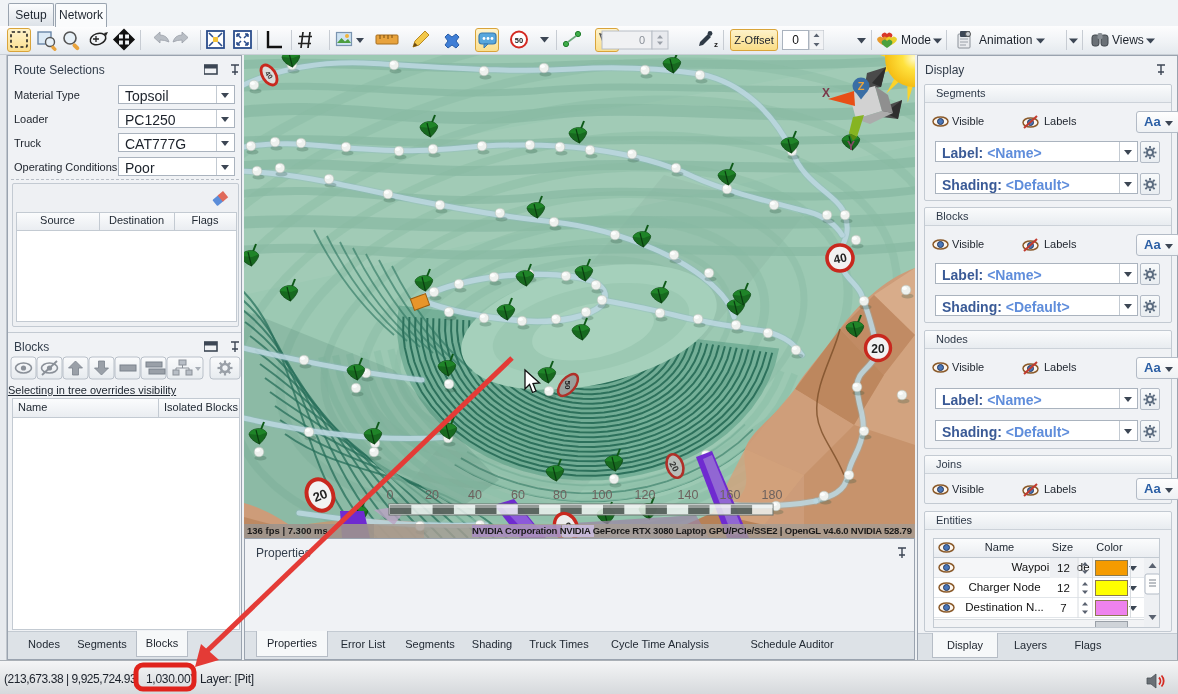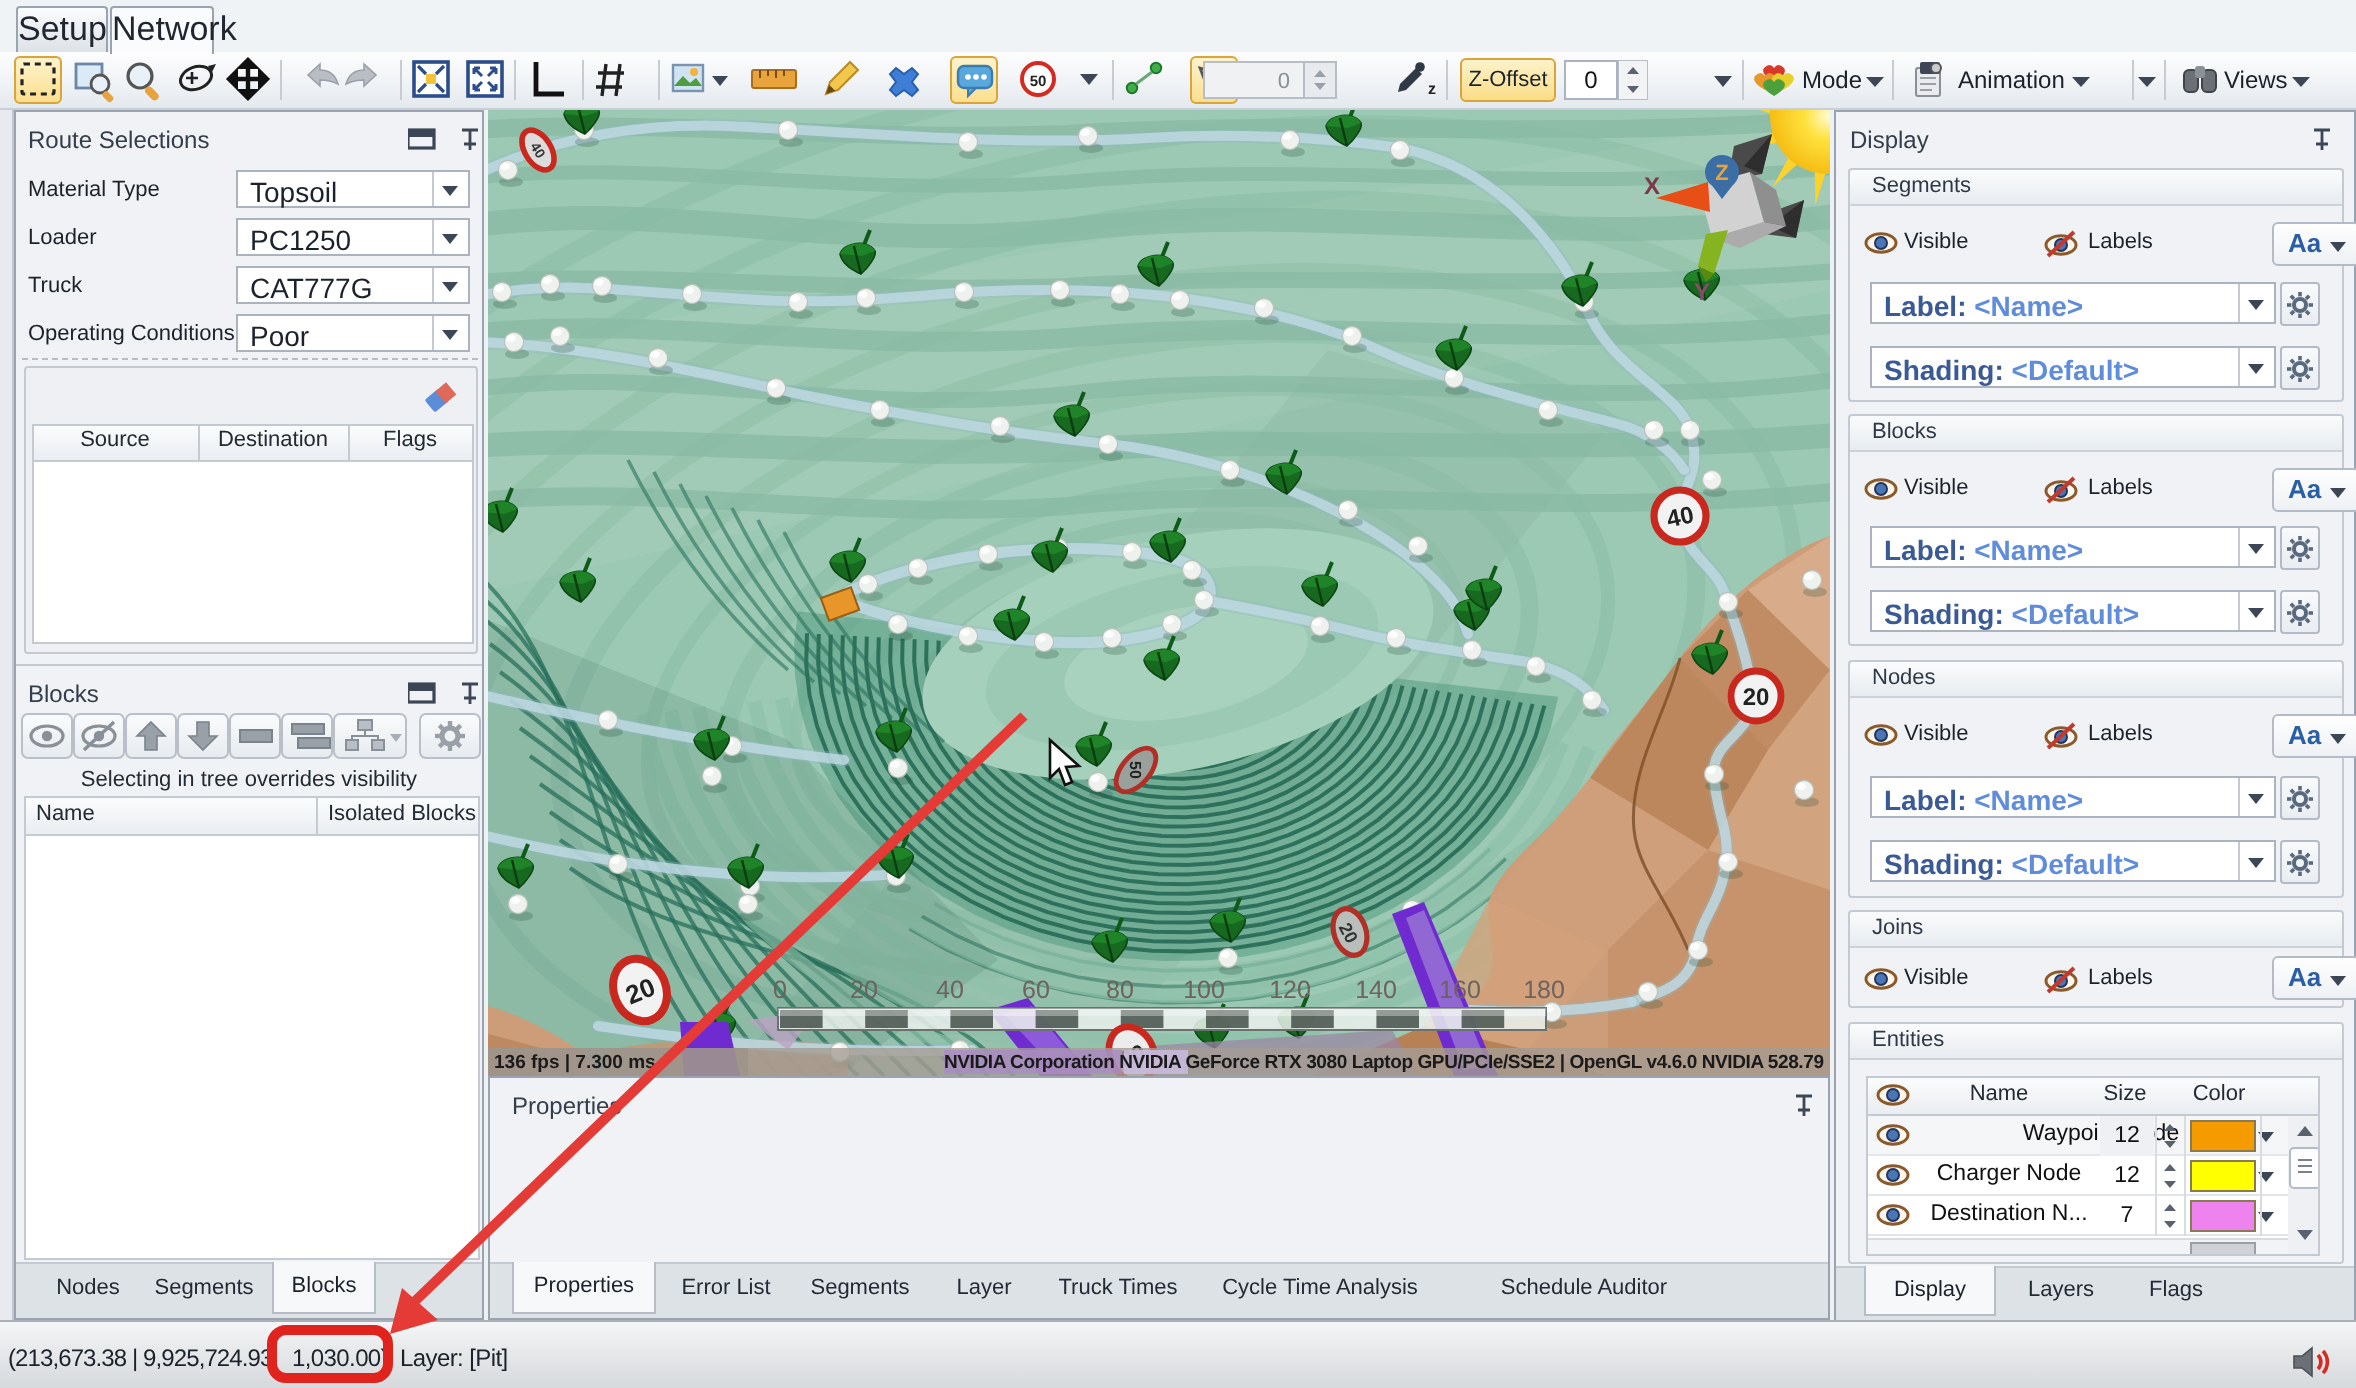--- a/index.html
+++ b/index.html
@@ -1,21 +1,21 @@
 <!DOCTYPE html>
 <html><head>
 <meta charset="utf-8">
 <style>
 * { margin:0; padding:0; box-sizing:border-box; }
 html,body { width:1178px; height:694px; overflow:hidden; }
 body { font-family:"Liberation Sans", sans-serif; background:#eef1f4; position:relative; }
 .abs { position:absolute; }
 
 #tabstrip { left:0; top:0; width:1178px; height:26px; background:#f0f3f6; border-bottom:0; }
-.ttab { position:absolute; top:3px; height:23px; font-size:17px; color:#1f2630; text-align:center; line-height:22px; }
+.ttab { position:absolute; top:3px; height:23px; font-size:12px; color:#1f2630; text-align:center; line-height:22px; }
 #tab-setup { left:8px; width:46px; background:linear-gradient(#fbfcfd,#dde2e8); border:1px solid #9aa4b0; border-bottom:none; border-radius:2px 2px 0 0; }
 #tab-network { left:55px; width:52px; background:#fafbfc; border:1px solid #9aa4b0; border-bottom:none; border-radius:2px 2px 0 0; z-index:3; height:24px; }
 
 #toolbar { left:0; top:26px; width:1178px; height:29px; background:linear-gradient(#fdfdfe,#eff2f5 60%,#e4e9ee); border-bottom:1px solid #c9cfd6; }
 .tbtn { position:absolute; top:2px; width:24px; height:24px; border-radius:3px; }
 .tbtn.on { background:linear-gradient(#fef3cd,#fbdf8e); border:1px solid #d9a43a; }
 .tsep { position:absolute; top:4px; width:1px; height:20px; background:#c7ccd3; }
 
 .panel { background:#f0f2f5; }
 .ptitle { position:absolute; font-size:12px; color:#333e4c; }
@@ -265,21 +265,21 @@
           <path d="M0 7.5 v-3"></path>
           <path d="M-7.5 0 h3"></path>
           <path d="M7.5 0 h-3"></path>
           <path d="M-5.3 -5.3 l2.1 2.1"></path>
           <path d="M5.3 5.3 l-2.1 -2.1"></path>
           <path d="M-5.3 5.3 l2.1 -2.1"></path>
           <path d="M5.3 -5.3 l-2.1 2.1"></path>
         </g>
       </g>
  </svg>
- <div class="abs" style="left:0;top:328px;width:100%;text-align:center;font-size:11px;color:#222a34;">Selecting in tree overrides visibility</div>
+ <div class="abs" style="left:0;top:328px;width:100%;text-align:left;font-size:11px;color:#222a34;text-decoration:underline;">Selecting in tree overrides visibility</div>
  <div class="thead abs" style="left:4px;top:342px;width:228px;height:20px;"></div>
  <div class="abs" style="left:10px;top:345px;font-size:11px;color:#222a34;">Name</div>
  <div class="abs" style="left:150px;top:342px;width:1px;height:20px;background:#c3cad2;"></div>
  <div class="abs" style="left:156px;top:345px;font-size:11px;color:#222a34;">Isolated Blocks</div>
  <div class="abs" style="left:4px;top:362px;width:228px;height:212px;background:#fff;border:1px solid #c3cad2;border-top:none;"></div>
 
  <div class="btabbar" style="left:0;top:575px;width:233px;height:28px;"></div>
  <div class="btab" style="left:8px;top:582px;width:56px;">Nodes</div>
  <div class="btab" style="left:60px;top:582px;width:68px;">Segments</div>
  <div class="atab" style="left:128px;top:575px;width:52px;height:26px;line-height:25px;">Blocks</div>
@@ -628,21 +628,21 @@
 
 <div id="props" class="abs panel" style="left:244px;top:538px;width:671px;height:122px;border:1px solid #9aa3af;">
  <div class="ptitle" style="left:11px;top:7px;">Properties</div>
  <svg class="abs" style="left:652px;top:8px" width="10" height="12">
       <path d="M1 1 h8 M5 1 v7 M2 8 h6 M5 8 v3" stroke="#3c4654" stroke-width="1.4"></path>
     </svg>
  <div class="btabbar" style="left:0;top:92px;width:669px;height:28px;"></div>
  <div class="atab" style="left:11px;top:92px;width:72px;height:26px;line-height:25px;">Properties</div>
  <div class="btab" style="left:88px;top:99px;width:60px;">Error List</div>
  <div class="btab" style="left:152px;top:99px;width:66px;">Segments</div>
- <div class="btab" style="left:222px;top:99px;width:50px;">Layer</div>
+ <div class="btab" style="left:222px;top:99px;width:50px;">Shading</div>
  <div class="btab" style="left:276px;top:99px;width:76px;">Truck Times</div>
  <div class="btab" style="left:355px;top:99px;width:120px;">Cycle Time Analysis</div>
  <div class="btab" style="left:492px;top:99px;width:110px;">Schedule Auditor</div>
 </div>
 
 <div id="rightpanel" class="abs panel" style="left:917px;top:55px;width:261px;height:605px;border:1px solid #9aa3af;">
  <div class="ptitle" style="left:7px;top:7px;">Display</div>
  <svg class="abs" style="left:238px;top:8px" width="10" height="12">
       <path d="M1 1 h8 M5 1 v7 M2 8 h6 M5 8 v3" stroke="#3c4654" stroke-width="1.4"></path>
     </svg>

